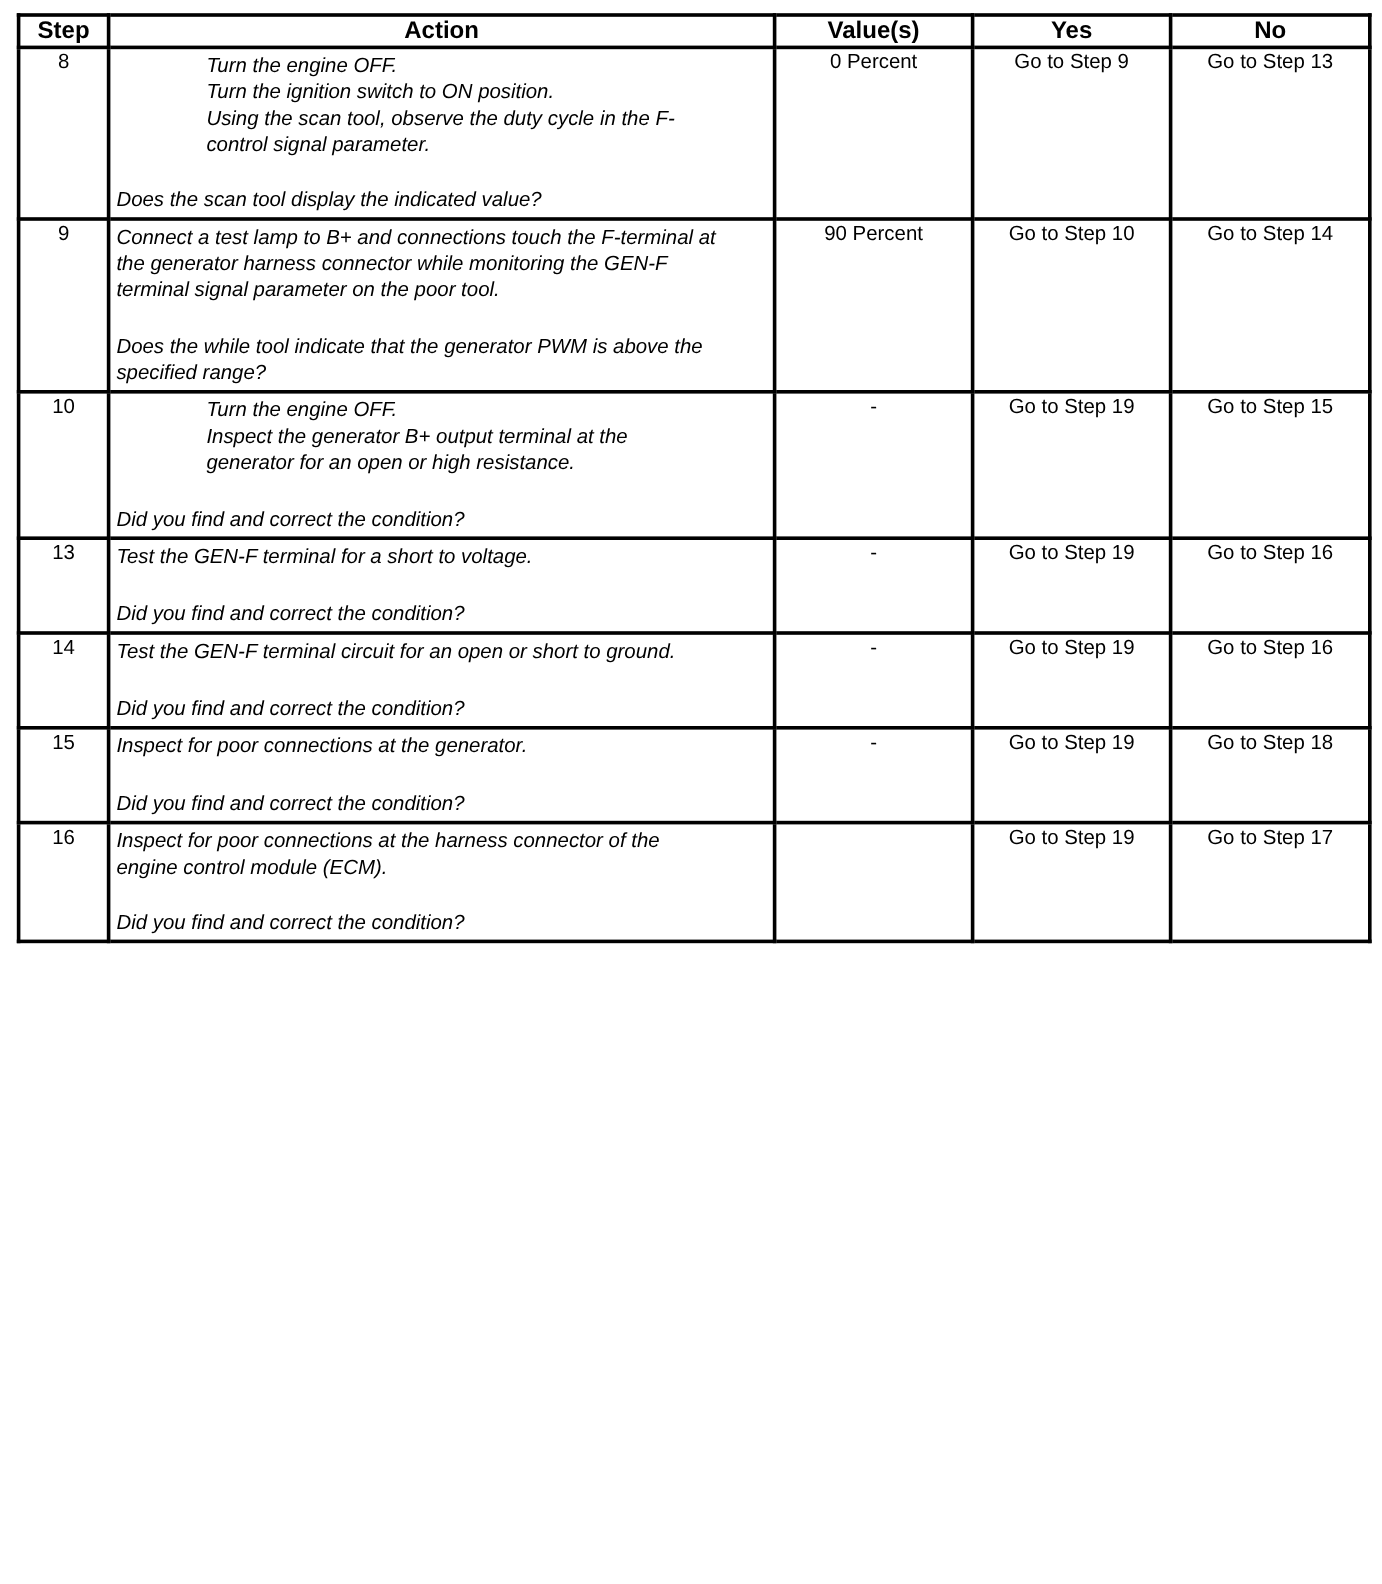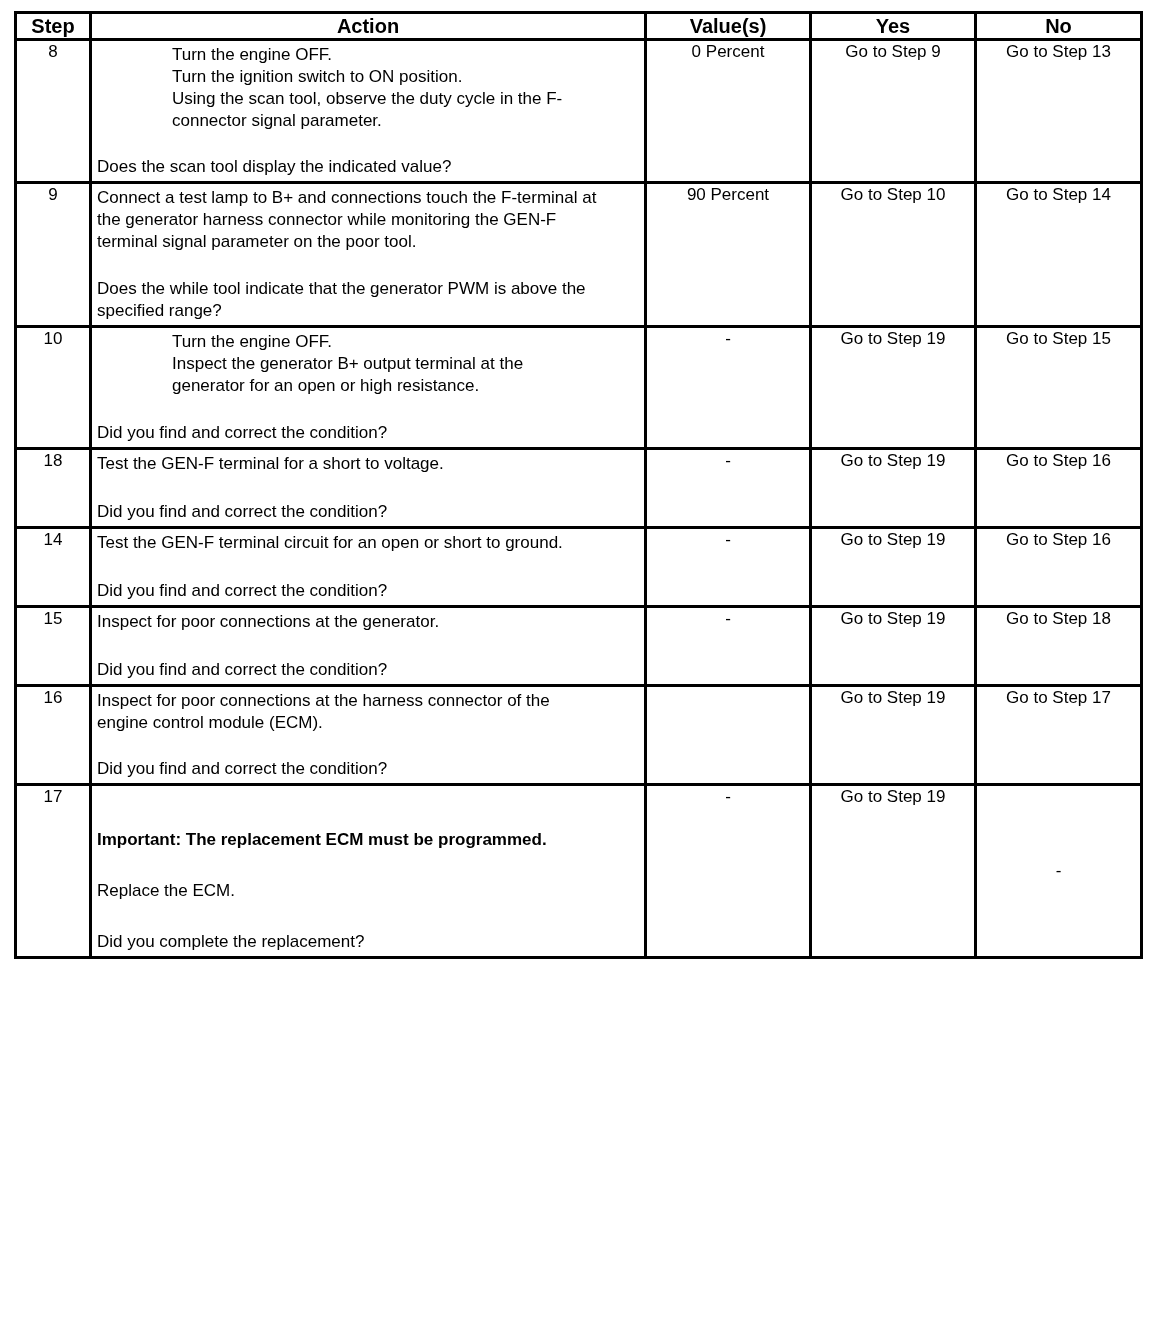--- a/index.html
+++ b/index.html
@@ -49,20 +49,21 @@
     td.action {
       position: relative;
     }
     td.action .inner {
       display: flex;
       flex-direction: column;
       justify-content: space-between;
       height: 100%;
       padding: 3px 6px 3px 5px;
       box-sizing: border-box;
+      font-style: italic;
     }
     td.action .lines { }
     td.action .lines.indent { padding-left: 75px; }
     td.action .question { }
     td.action .important { font-weight: bold; }
     td.action .mid { }
 
     td.yes, td.no {
       text-align: center;
       vertical-align: bottom;
@@ -105,21 +106,21 @@
   <tbody>
 
     <tr class="r8">
       <td class="step">8</td>
       <td class="action">
         <div class="inner">
           <div class="lines indent">
             <div>Turn the engine OFF.</div>
             <div>Turn the ignition switch to ON position.</div>
             <div>Using the scan tool, observe the duty cycle in the F-</div>
-            <div>connector signal parameter.</div>
+            <div>control signal parameter.</div>
           </div>
           <div class="question">Does the scan tool display the indicated value?</div>
         </div>
       </td>
       <td class="value">0 Percent</td>
       <td class="yes">Go to Step 9</td>
       <td class="no">Go to Step 13</td>
     </tr>
 
     <tr class="r9">
@@ -155,21 +156,21 @@
         </div>
       </td>
       <td class="value">-</td>
       <td class="yes">Go to Step 19</td>
       <td class="no">Go to Step 15</td>
     </tr>
 
 
 
     <tr class="r13">
-      <td class="step">18</td>
+      <td class="step">13</td>
       <td class="action">
         <div class="inner">
           <div class="lines">Test the GEN-F terminal for a short to voltage.</div>
           <div class="question">Did you find and correct the condition?</div>
         </div>
       </td>
       <td class="value">-</td>
       <td class="yes">Go to Step 19</td>
       <td class="no">Go to Step 16</td>
     </tr>
@@ -209,31 +210,16 @@
             <div>engine control module (ECM).</div>
           </div>
           <div class="question">Did you find and correct the condition?</div>
         </div>
       </td>
       <td class="value"></td>
       <td class="yes">Go to Step 19</td>
       <td class="no">Go to Step 17</td>
     </tr>
 
-    <tr class="r17">
-      <td class="step">17</td>
-      <td class="action">
-        <div class="inner" style="justify-content: flex-end;">
-          <div class="important">Important: The replacement ECM must be programmed.</div>
-          <div style="height:29px"></div>
-          <div class="mid">Replace the ECM.</div>
-          <div style="height:29px"></div>
-          <div class="question">Did you complete the replacement?</div>
-        </div>
-      </td>
-      <td class="value">-</td>
-      <td class="yes">Go to Step 19</td>
-      <td class="no mid-dash">-</td>
-    </tr>
 
 
   </tbody>
 </table>
 
 </body></html>

